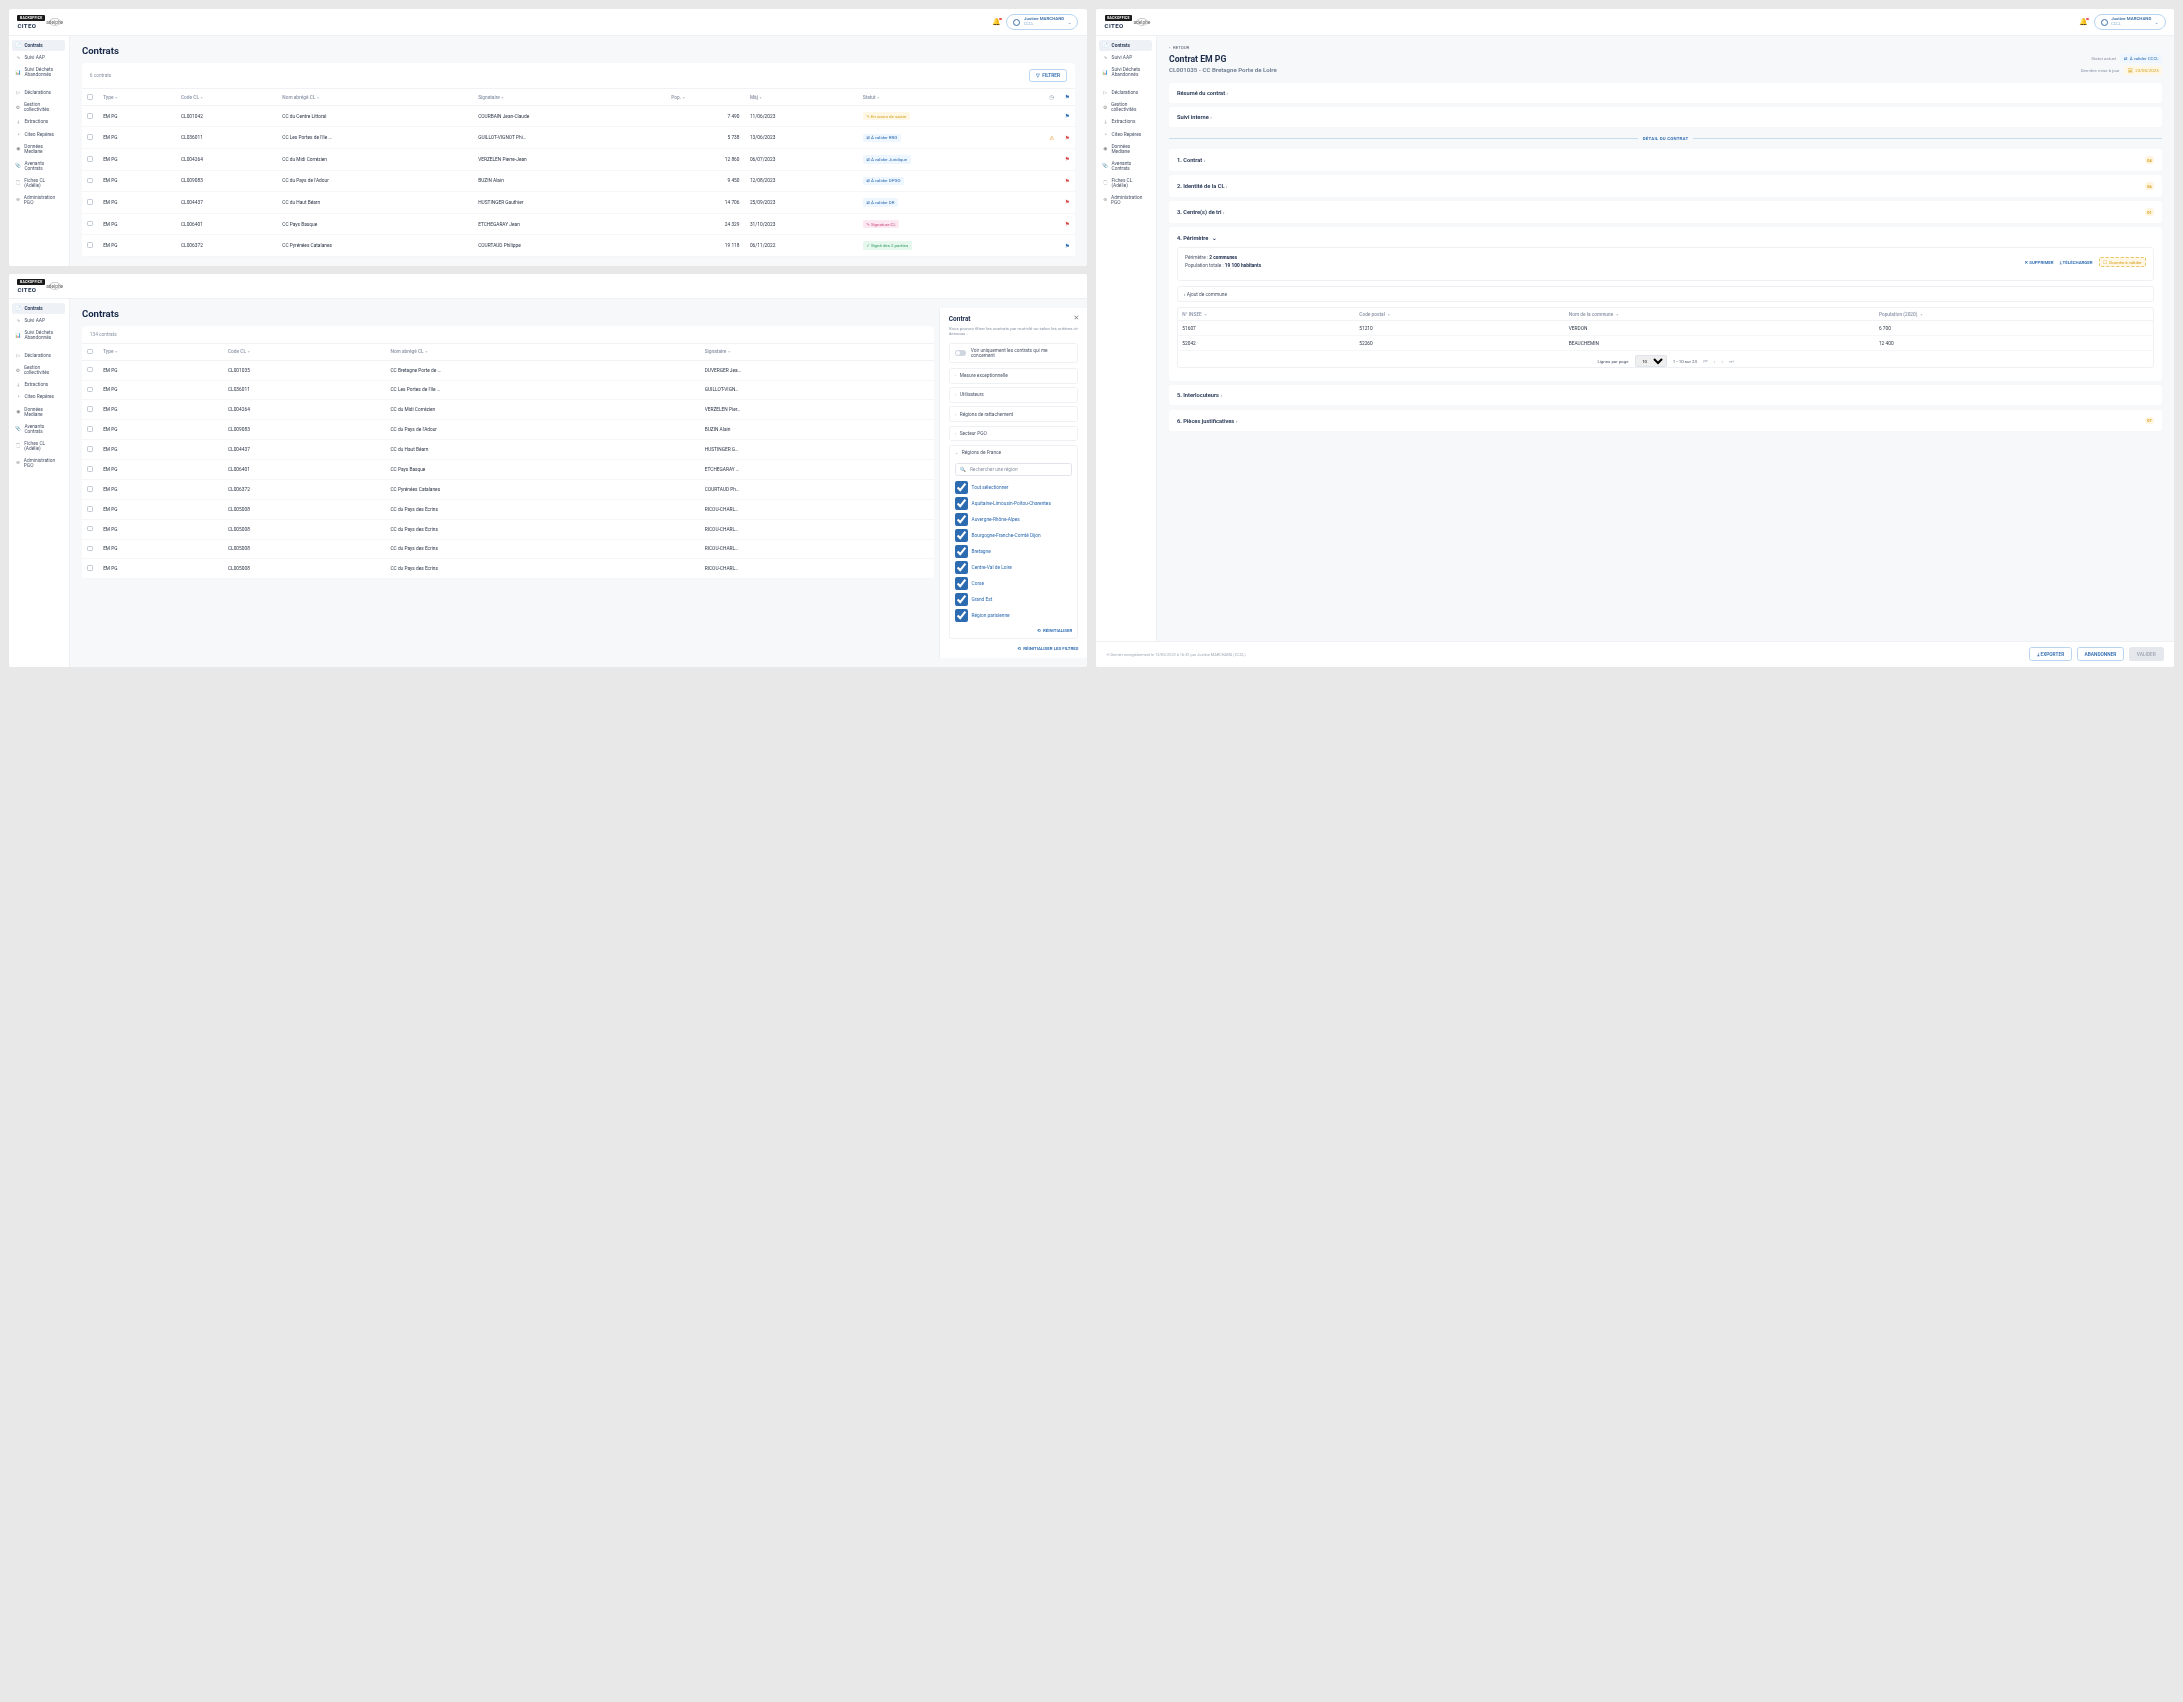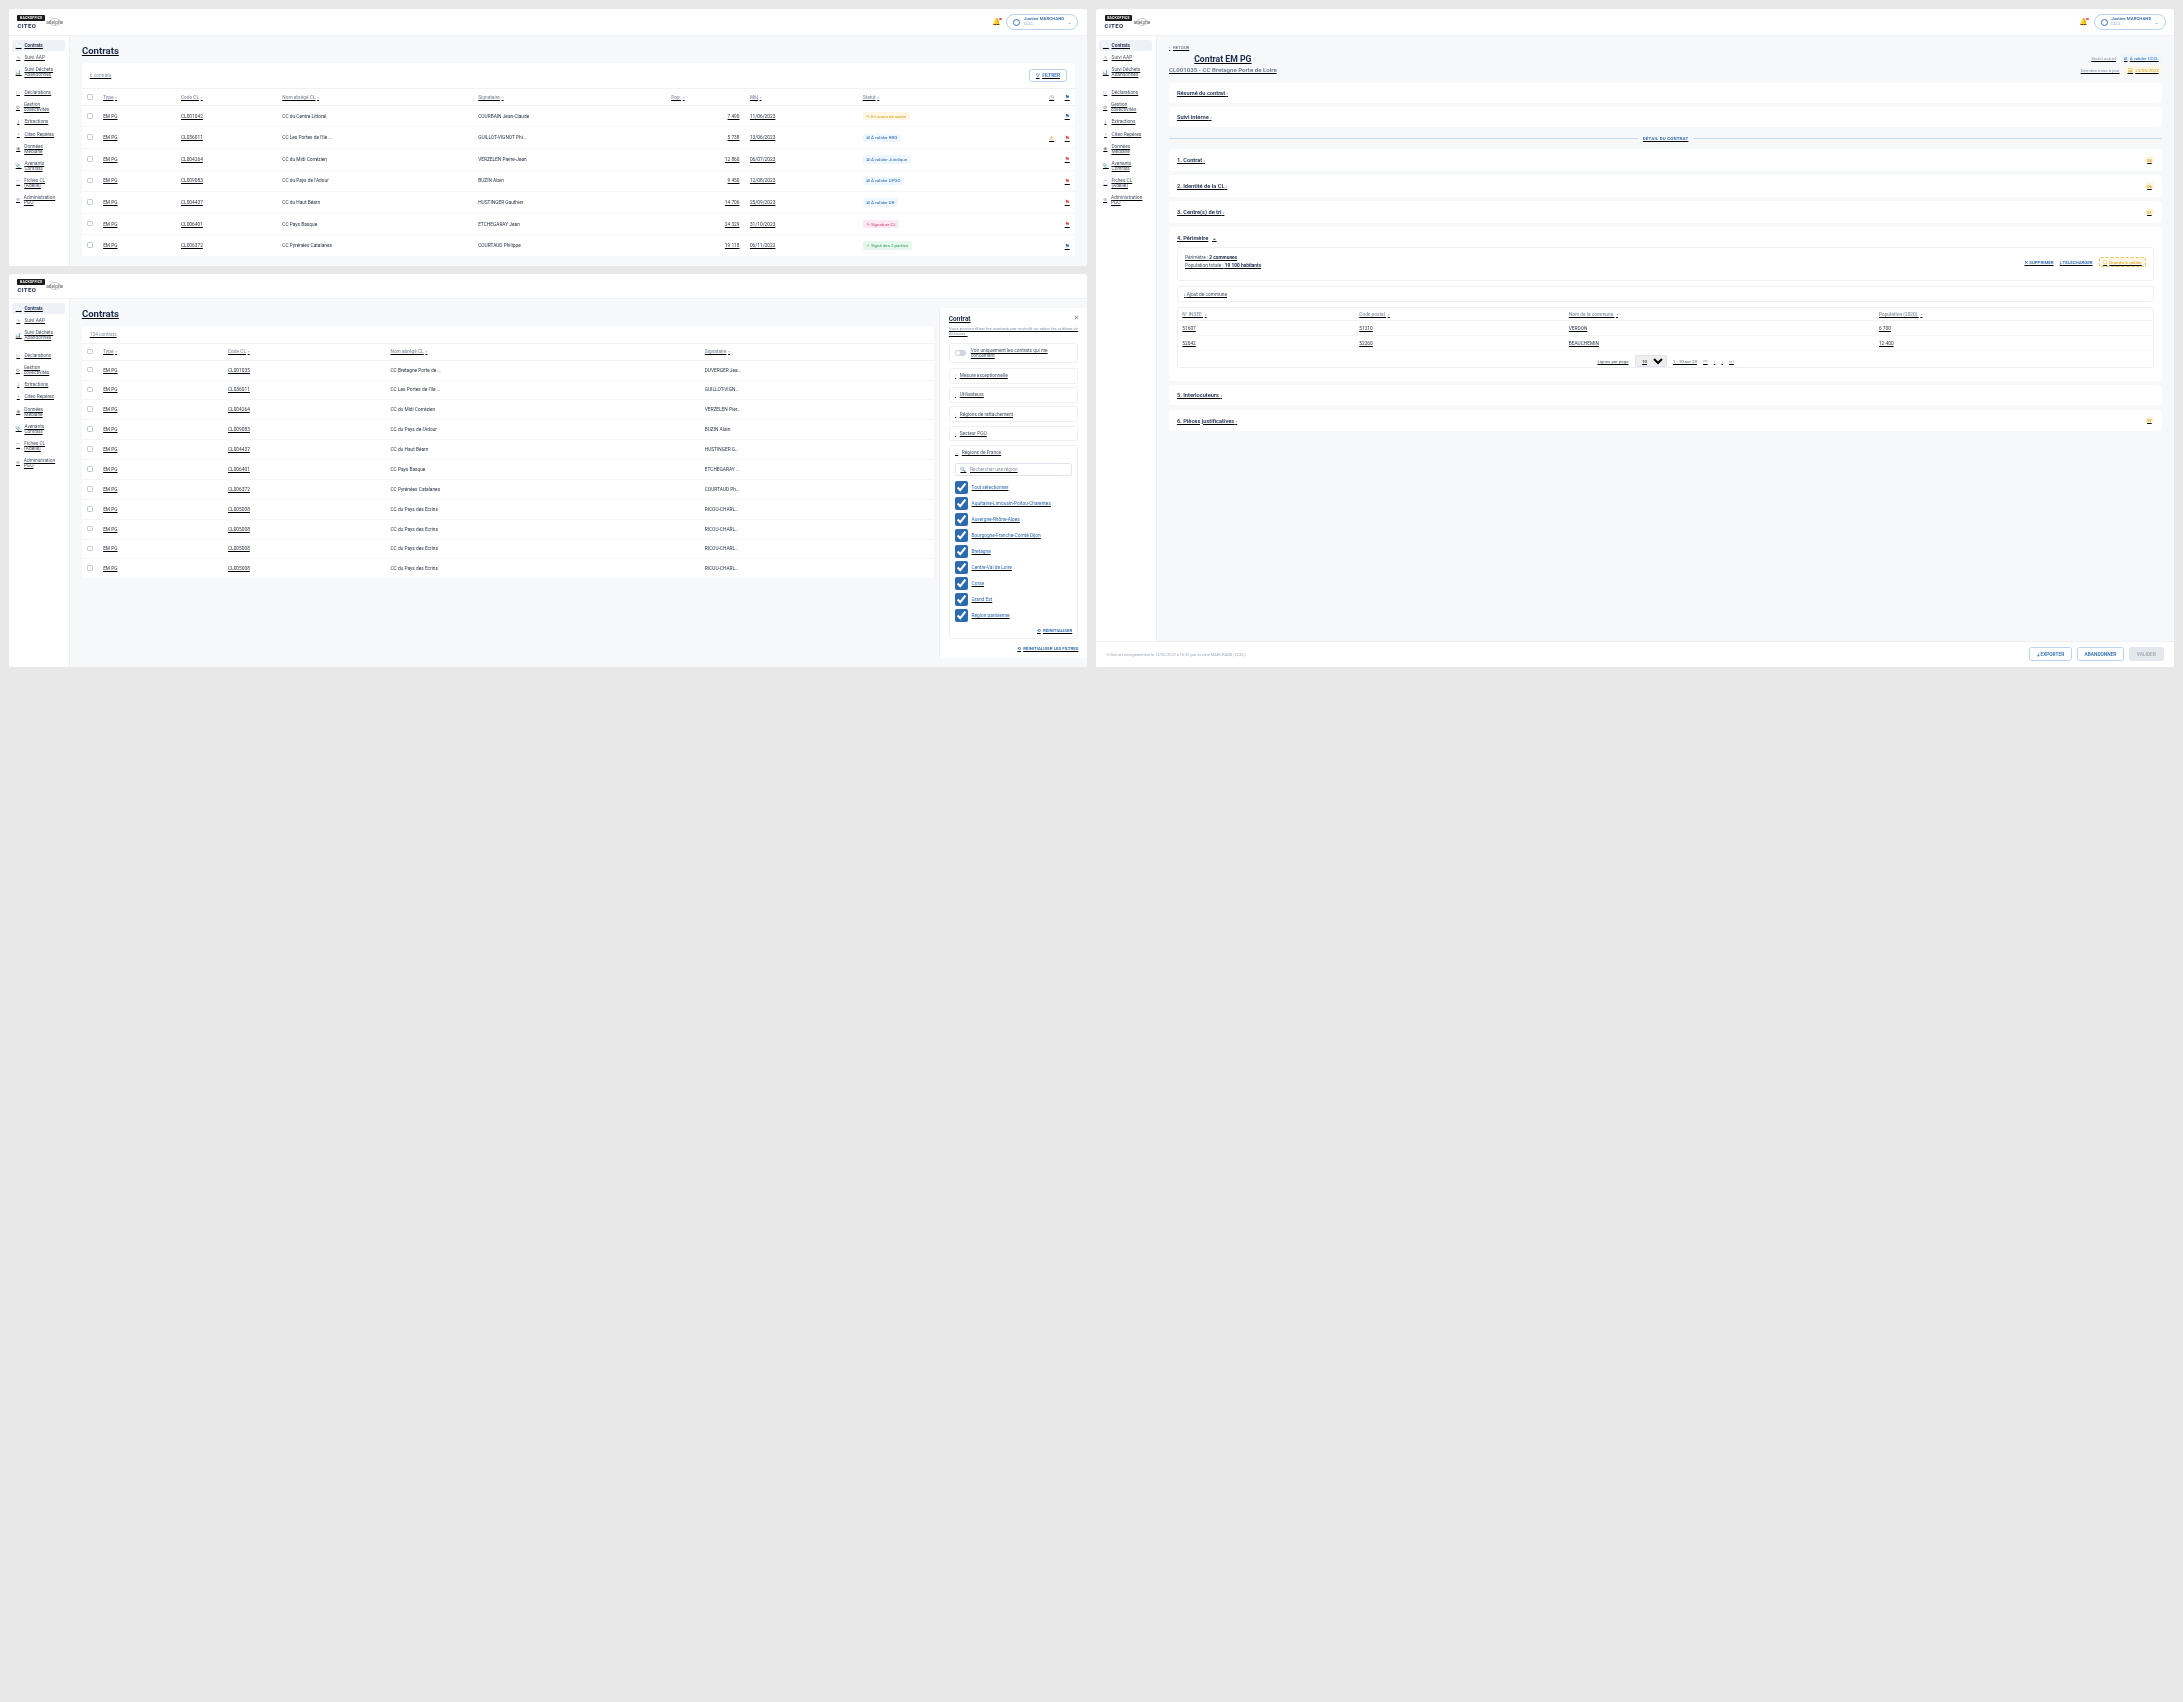--- a/index.html
+++ b/index.html
@@ -18,21 +18,21 @@
   .bell { position: relative; font-size: 7px; color: #888; cursor: pointer; }
   .bell .dot { position: absolute; top: -1.3px; right: -1.3px; width: 4.4px; height: 4.4px; background: #e94f4f; border-radius: 50%; border: 0.9px solid #fff; }
   .user-pill { display: flex; align-items: center; gap: 3.5px; border: 0.4px solid #b8d4f0; border-radius: 8.7px; padding: 2.6px 6.1px; font-size: 4.4px; color: #3b6fa8; cursor: pointer; }
   .user-pill .avatar { width: 7px; height: 7px; border: 0.4px solid #3b6fa8; border-radius: 50%; display: inline-block; }
   .user-pill .info { display: flex; flex-direction: column; line-height: 1.1; }
   .user-pill .name { font-weight: 600; }
   .user-pill .role { font-size: 3.9px; color: #8aa8c8; }
   .chev { font-size: 4.4px; color: #3b6fa8; }
 
   
-  .body { display: flex; flex: 1; min-height: 0; text-decoration: underline; }
+  .body { display: flex; flex: 1; min-height: 0; }
   .sidebar { width: 61px; background: #fff; border-right: 0.4px solid #eef0f3; padding: 3.5px; display: flex; flex-direction: column; gap: 0.9px; }
   .nav-item { display: flex; align-items: center; gap: 3.5px; padding: 3.1px 3.5px; font-size: 4.8px; color: #4a5568; border-radius: 2.6px; cursor: pointer; }
   .nav-item.active { background: #eef2f7; color: #1a2b4a; font-weight: 600; }
   .nav-item .ico { width: 5.2px; display: inline-block; text-align: center; font-size: 4.8px; color: #888; }
   .nav-sep { height: 5.2px; }
 
   .main { flex: 1; padding: 8.7px 12.2px; overflow: auto; }
   h1 { font-size: 9.6px; color: #1a2b4a; margin-bottom: 7px; font-weight: 700; }
 
   
@@ -81,21 +81,21 @@
   .search-box { border: 0.4px solid #e0e4ea; border-radius: 2.6px; padding: 3.1px 4.4px; display: flex; align-items: center; gap: 3.5px; margin-bottom: 4.4px; font-size: 4.8px; color: #8a94a6; }
   .chk-list { display: flex; flex-direction: column; gap: 3.1px; }
   .chk-row { display: flex; align-items: center; gap: 3.5px; font-size: 4.8px; color: #2d6bb0; cursor: pointer; }
   .chk-row input { accent-color: #2d6bb0; cursor: pointer; }
   .filters-foot { margin-top: 7px; display: flex; flex-direction: column; align-items: flex-end; gap: 3.5px; }
   .link-btn { color: #2d6bb0; font-size: 4.4px; font-weight: 600; display: flex; align-items: center; gap: 2.2px; cursor: pointer; }
 
   
   .back-link { font-size: 4.4px; color: #4a5568; margin-bottom: 4.4px; display: flex; align-items: center; gap: 2.6px; cursor: pointer; }
   .detail-head { display: flex; justify-content: space-between; align-items: flex-start; margin-bottom: 7.9px; }
-  .detail-head h1 { font-size: 8.7px; margin-bottom: 1.7px; text-align: center; }
+  .detail-head h1 { font-size: 8.7px; margin-bottom: 1.7px; }
   .subtitle { font-size: 6.1px; color: #6b7a90; font-weight: 600; }
   .meta-col { display: flex; flex-direction: column; gap: 3.5px; align-items: flex-end; }
   .meta-row { display: flex; align-items: center; gap: 4.4px; font-size: 4.4px; color: #8a94a6; }
   .section-link { background: #fff; border-radius: 3.5px; padding: 7px 7.9px; margin-bottom: 4.4px; display: flex; justify-content: space-between; align-items: center; font-size: 5.7px; color: #1a2b4a; font-weight: 600; cursor: pointer; }
   .section-link .arr { font-size: 4.8px; color: #8a94a6; }
   .badge-num { background: #fff4e0; color: #d4a017; font-size: 3.9px; padding: 1.3px 2.6px; border-radius: 3.5px; font-weight: 700; }
 
   .divider-label { display: flex; align-items: center; gap: 4.4px; margin: 8.7px 0; font-size: 4.4px; color: #2d6bb0; font-weight: 600; letter-spacing: 0.2px; }
   .divider-label::before, .divider-label::after { content: ''; flex: 1; height: 0.4px; background: #c8dcf0; }
 

